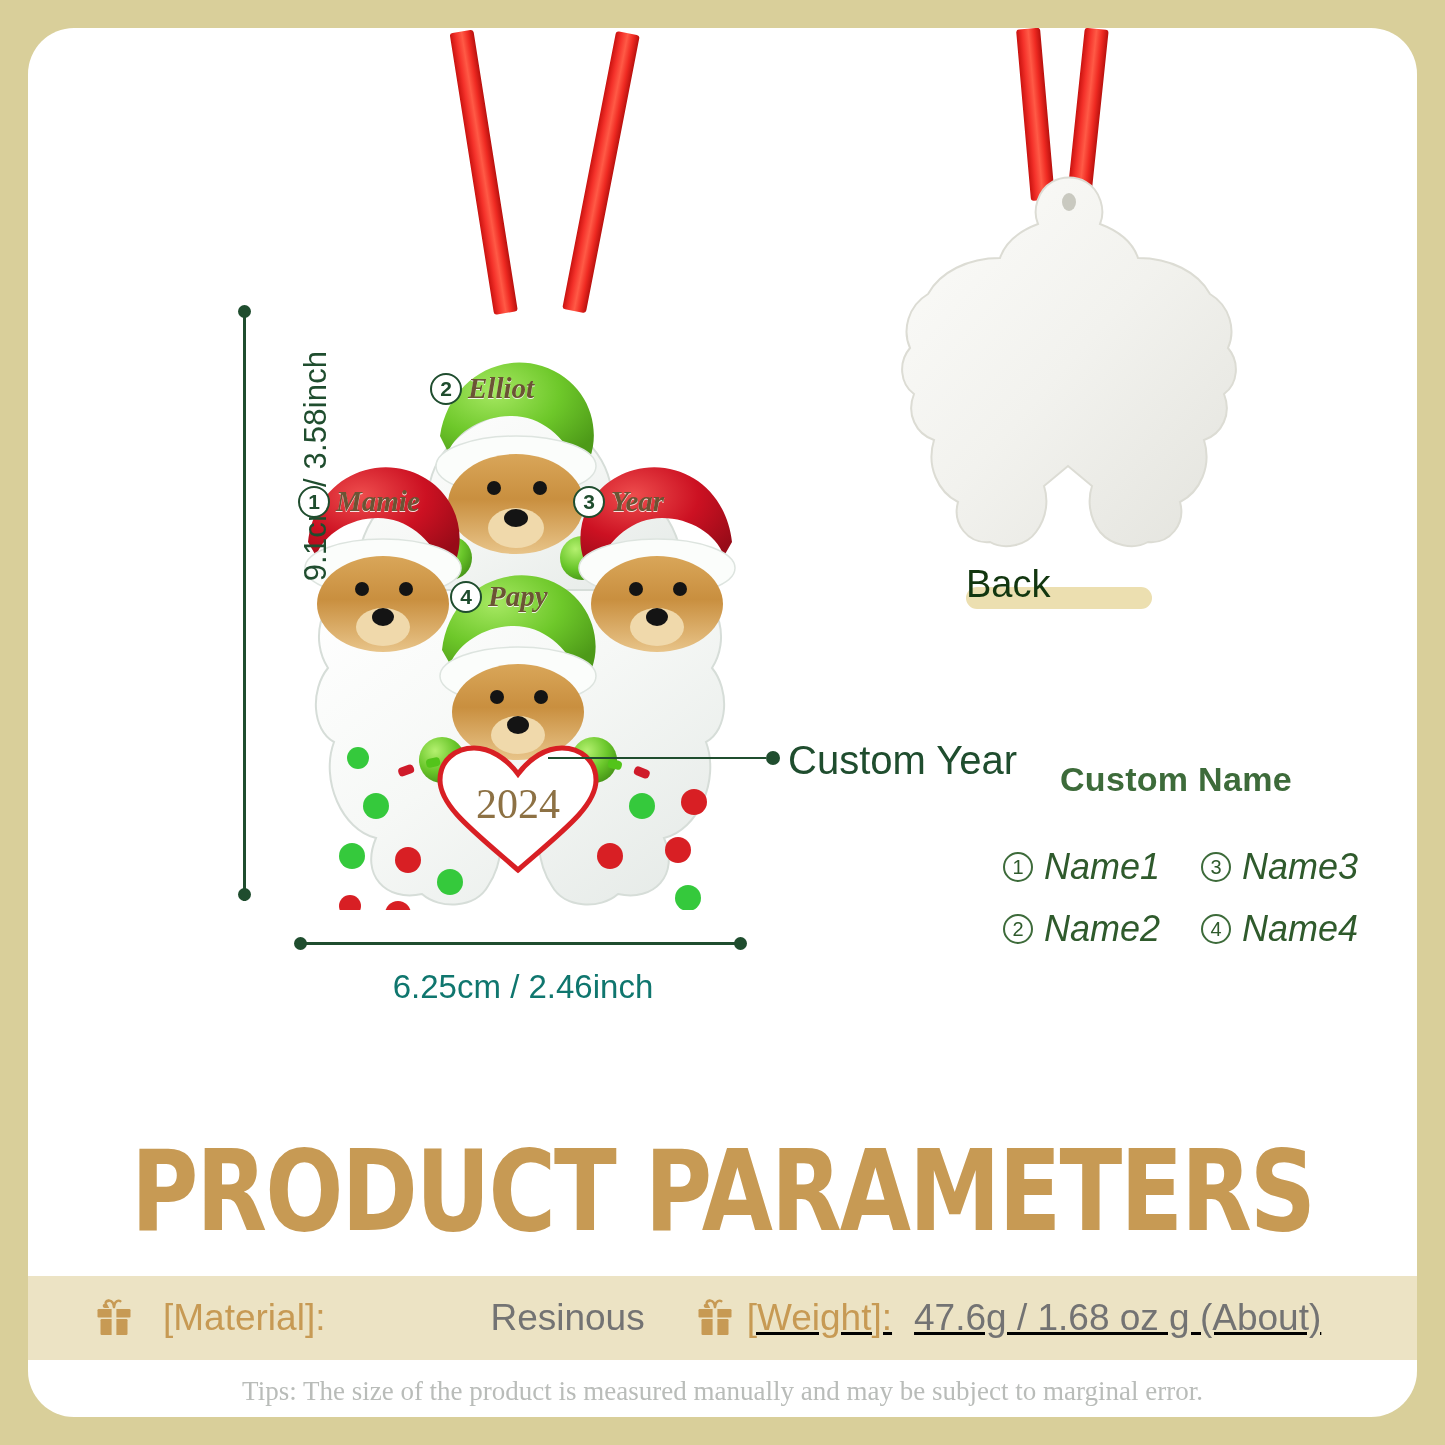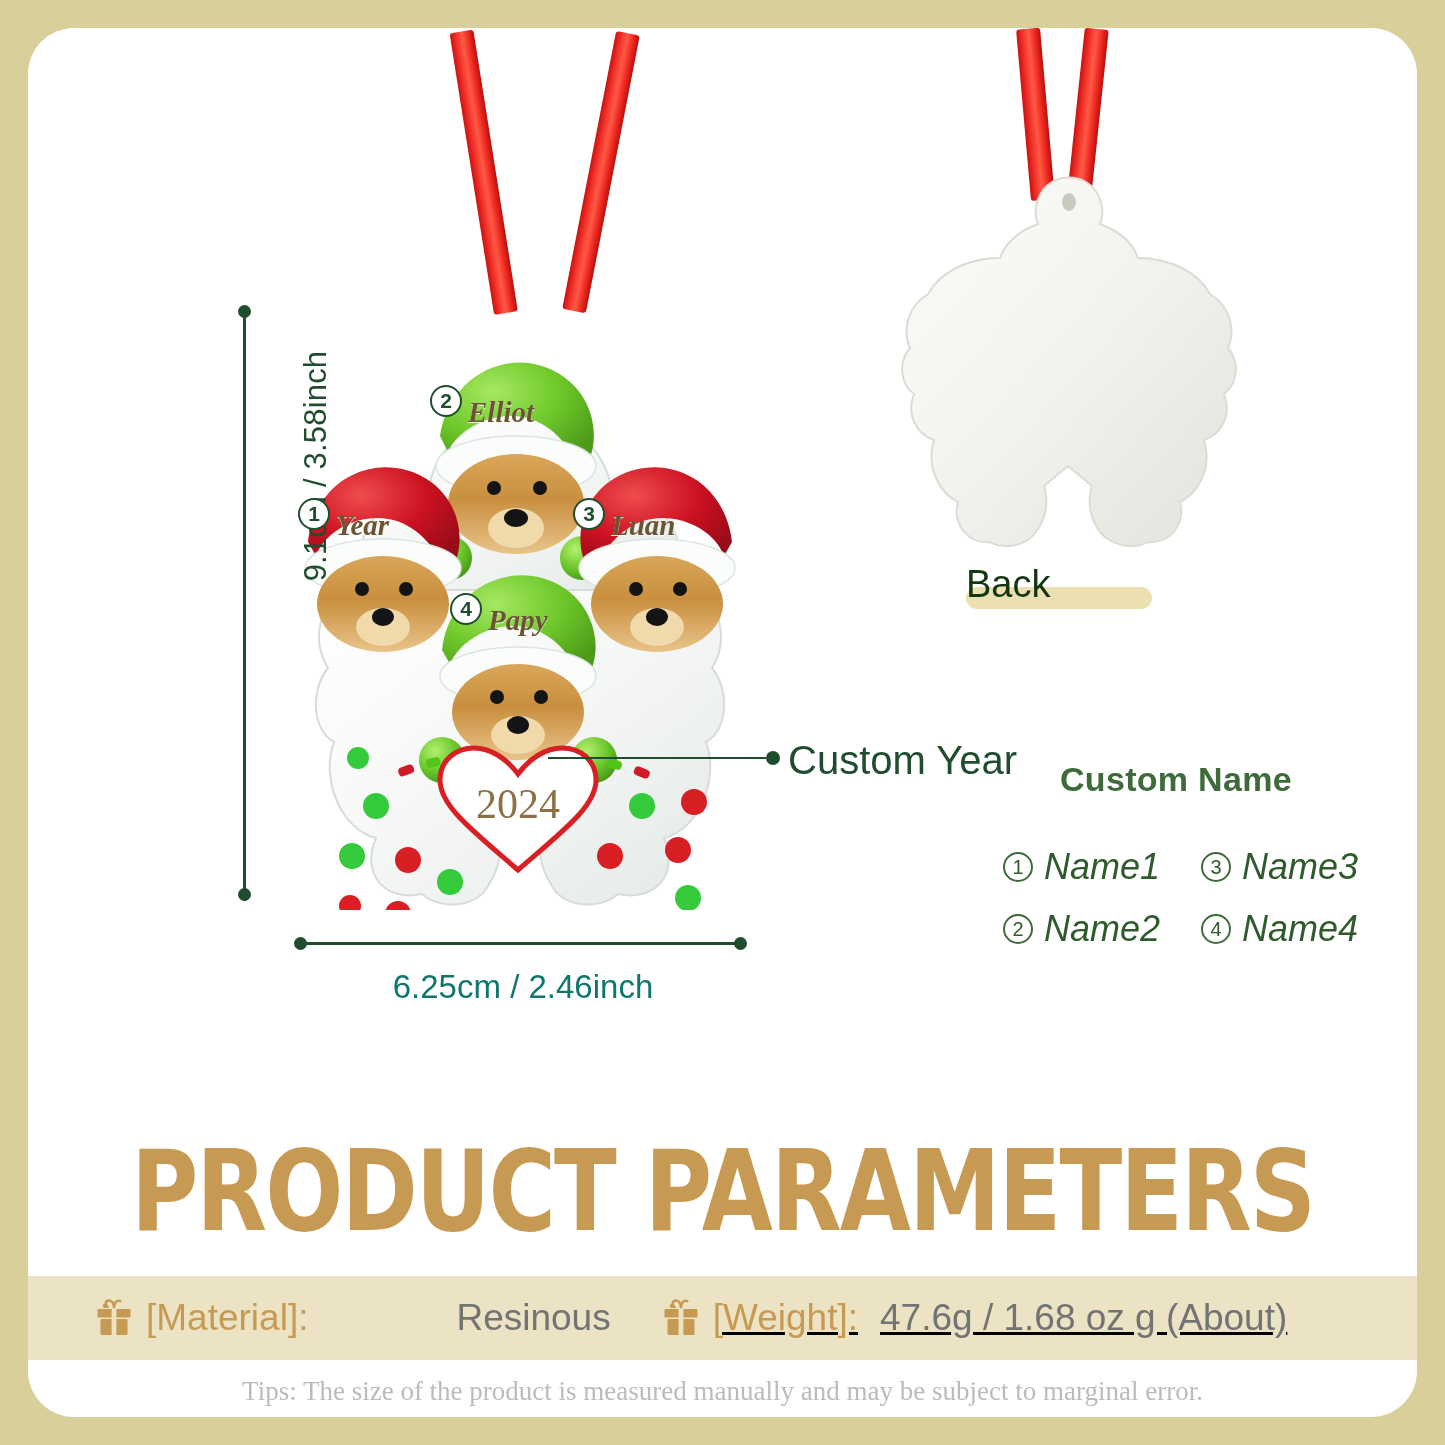--- a/index.html
+++ b/index.html
@@ -194,21 +194,20 @@
     flex: none;
   }
   .badge-name {
     font-family: "Liberation Serif", serif;
     font-style: italic;
     font-weight: 700;
     font-size: 29px;
     color: #6b5434;
     text-shadow: 0 1px 0 rgba(255,255,255,0.85);
     white-space: nowrap;
-    margin-top: 24px;
   }
 
   
   .orn-back {
     position: absolute;
     left: 868px;
     top: 148px;
     width: 345px;
     height: 372px;
   }
@@ -307,21 +306,21 @@
     height: 84px;
     background: #ece3c4;
     display: flex;
     align-items: center;
   }
   .param-cell {
     display: flex;
     align-items: center;
     height: 100%;
   }
-  .param-cell.material { padding-left: 66px; }
+  .param-cell.material { padding-left: 66px; gap: 17px; }
   .param-cell.weight { padding-left: 50px; text-decoration: underline; }
   .gift-icon {
     width: 40px;
     height: 40px;
     flex: none;
     margin-right: 12px;
   }
   .param-key {
     font-size: 37px;
     color: #c79a54;
@@ -502,29 +501,29 @@
           <circle cx="398" cy="608" r="13" fill="#35c93c"></circle>
           <circle cx="68" cy="468" r="11" fill="#35c93c"></circle>
           <circle cx="60" cy="616" r="11" fill="#d81f24"></circle>
         </g>
 
         <text x="228" y="528" text-anchor="middle" font-family="Liberation Serif, serif" font-size="42" fill="#8d7144">2024</text>
       </svg>
 
       <div class="badge" style="left:8px; top:195px;">
         <span class="badge-num">1</span>
-        <span class="badge-name">Year</span>
+        <span class="badge-name">Mamie</span>
       </div>
       <div class="badge" style="left:140px; top:82px;">
         <span class="badge-num">2</span>
         <span class="badge-name">Elliot</span>
       </div>
       <div class="badge" style="left:283px; top:195px;">
         <span class="badge-num">3</span>
-        <span class="badge-name">Luan</span>
+        <span class="badge-name">Year</span>
       </div>
       <div class="badge" style="left:160px; top:290px;">
         <span class="badge-num">4</span>
         <span class="badge-name">Papy</span>
       </div>
     </div>
 
     <div class="vline"></div>
     <div class="dot vdot-top"></div>
     <div class="dot vdot-bot"></div>

